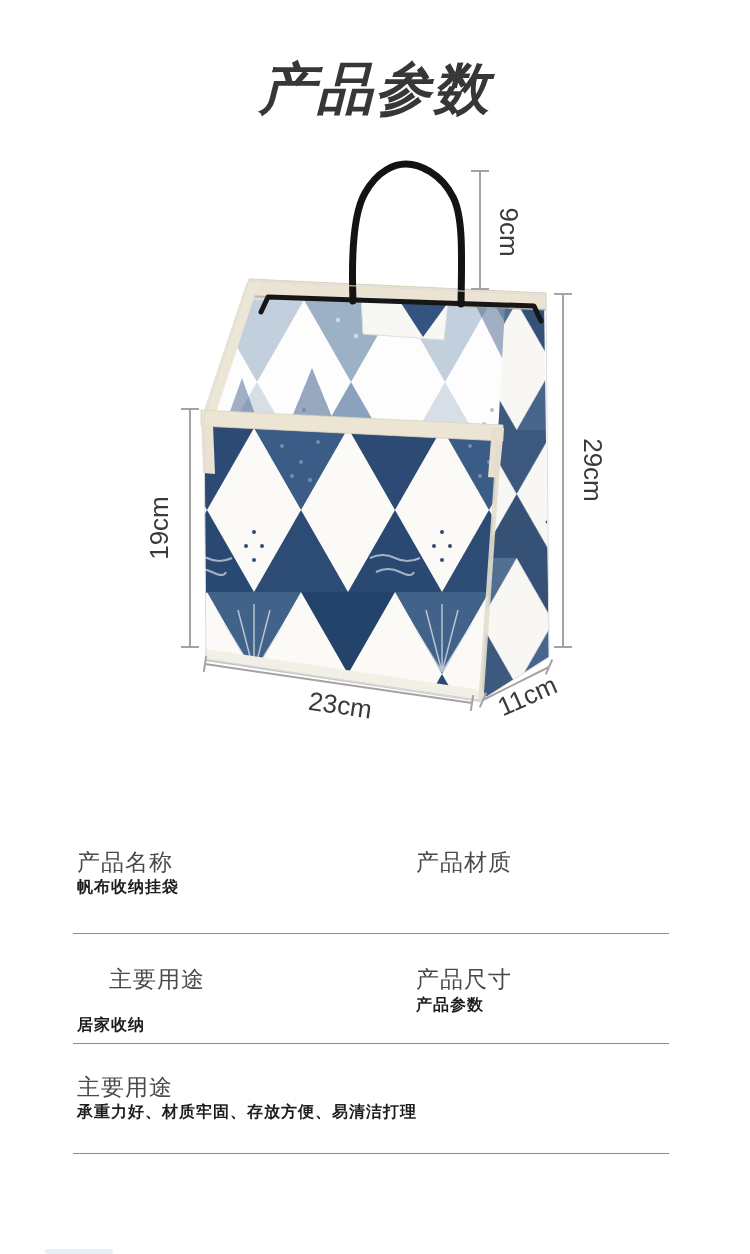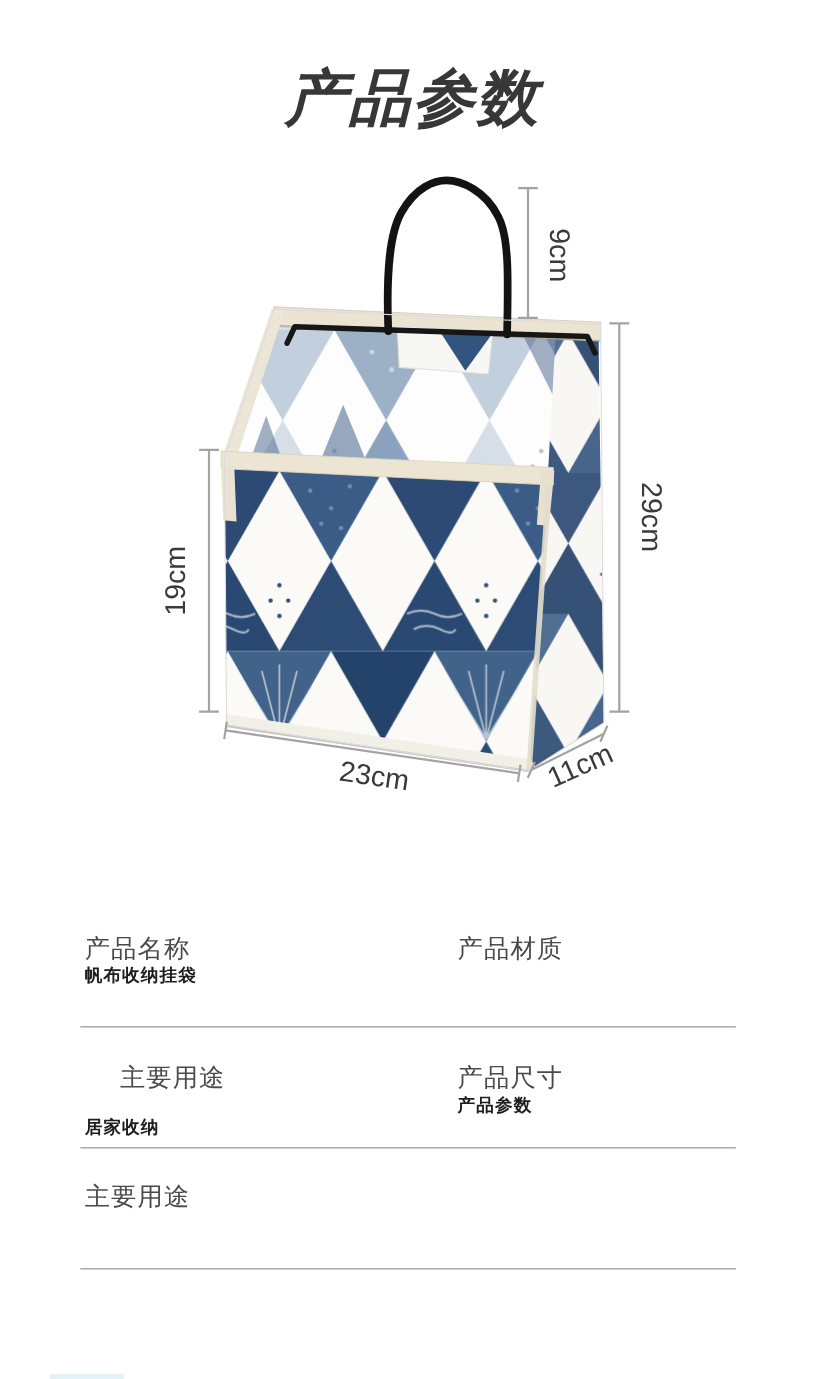--- a/index.html
+++ b/index.html
@@ -197,18 +197,19 @@
   <div class="divider" style="top:933px;"></div>
 
   <div class="spec-label col-left" style="top:964px;margin-left:32px;">主要用途</div>
   <div class="spec-value col-left" style="top:995px;margin-top:20px;">居家收纳</div>
   <div class="spec-label col-right" style="top:964px;">产品尺寸</div>
   <div class="spec-value col-right" style="top:995px;">产品参数</div>
 
   <div class="divider" style="top:1043px;"></div>
 
   <div class="spec-label col-left" style="top:1072px;">主要用途</div>
+  <div class="spec-value col-left" style="top:1102px;">承重力好、材质牢固、存放方便、易清洁打理</div>
 
   <div class="divider" style="top:1153px;"></div>
 
   <div class="next-section-hint"></div>
 
 </div>
 
 </body></html>

